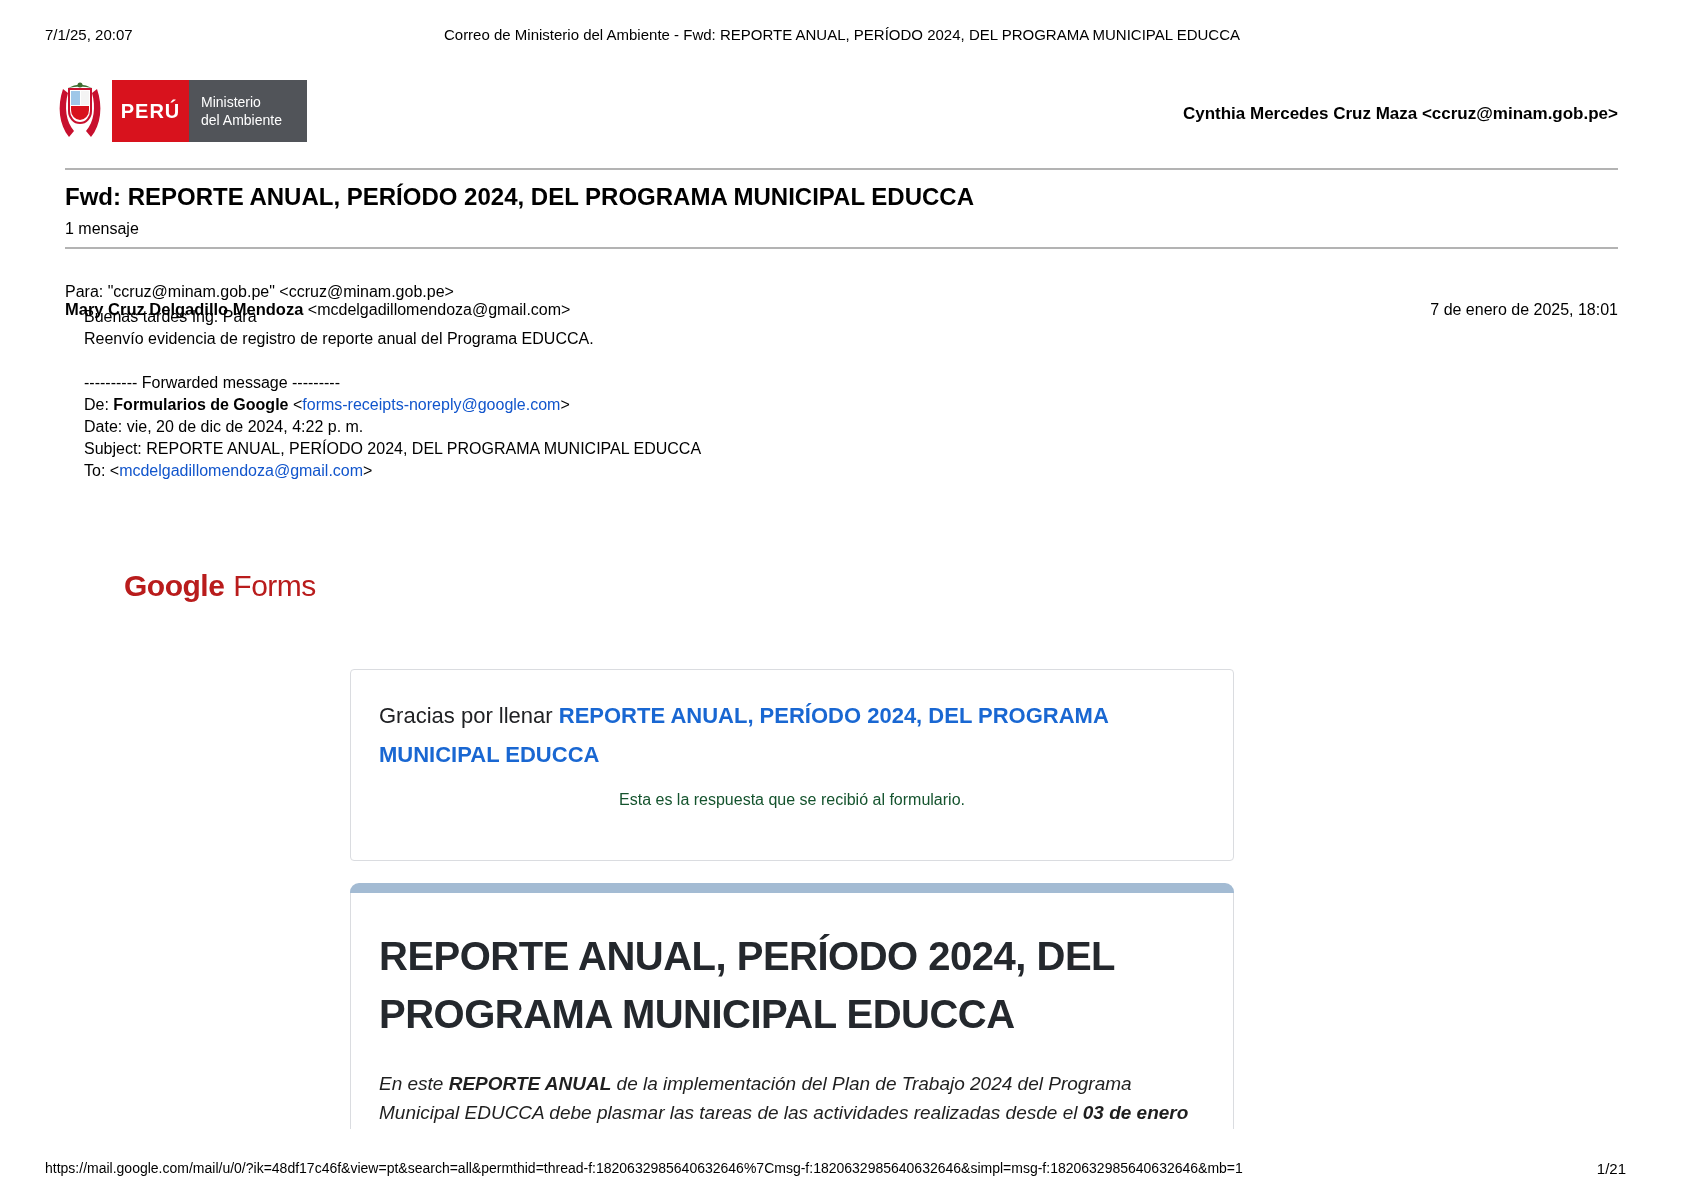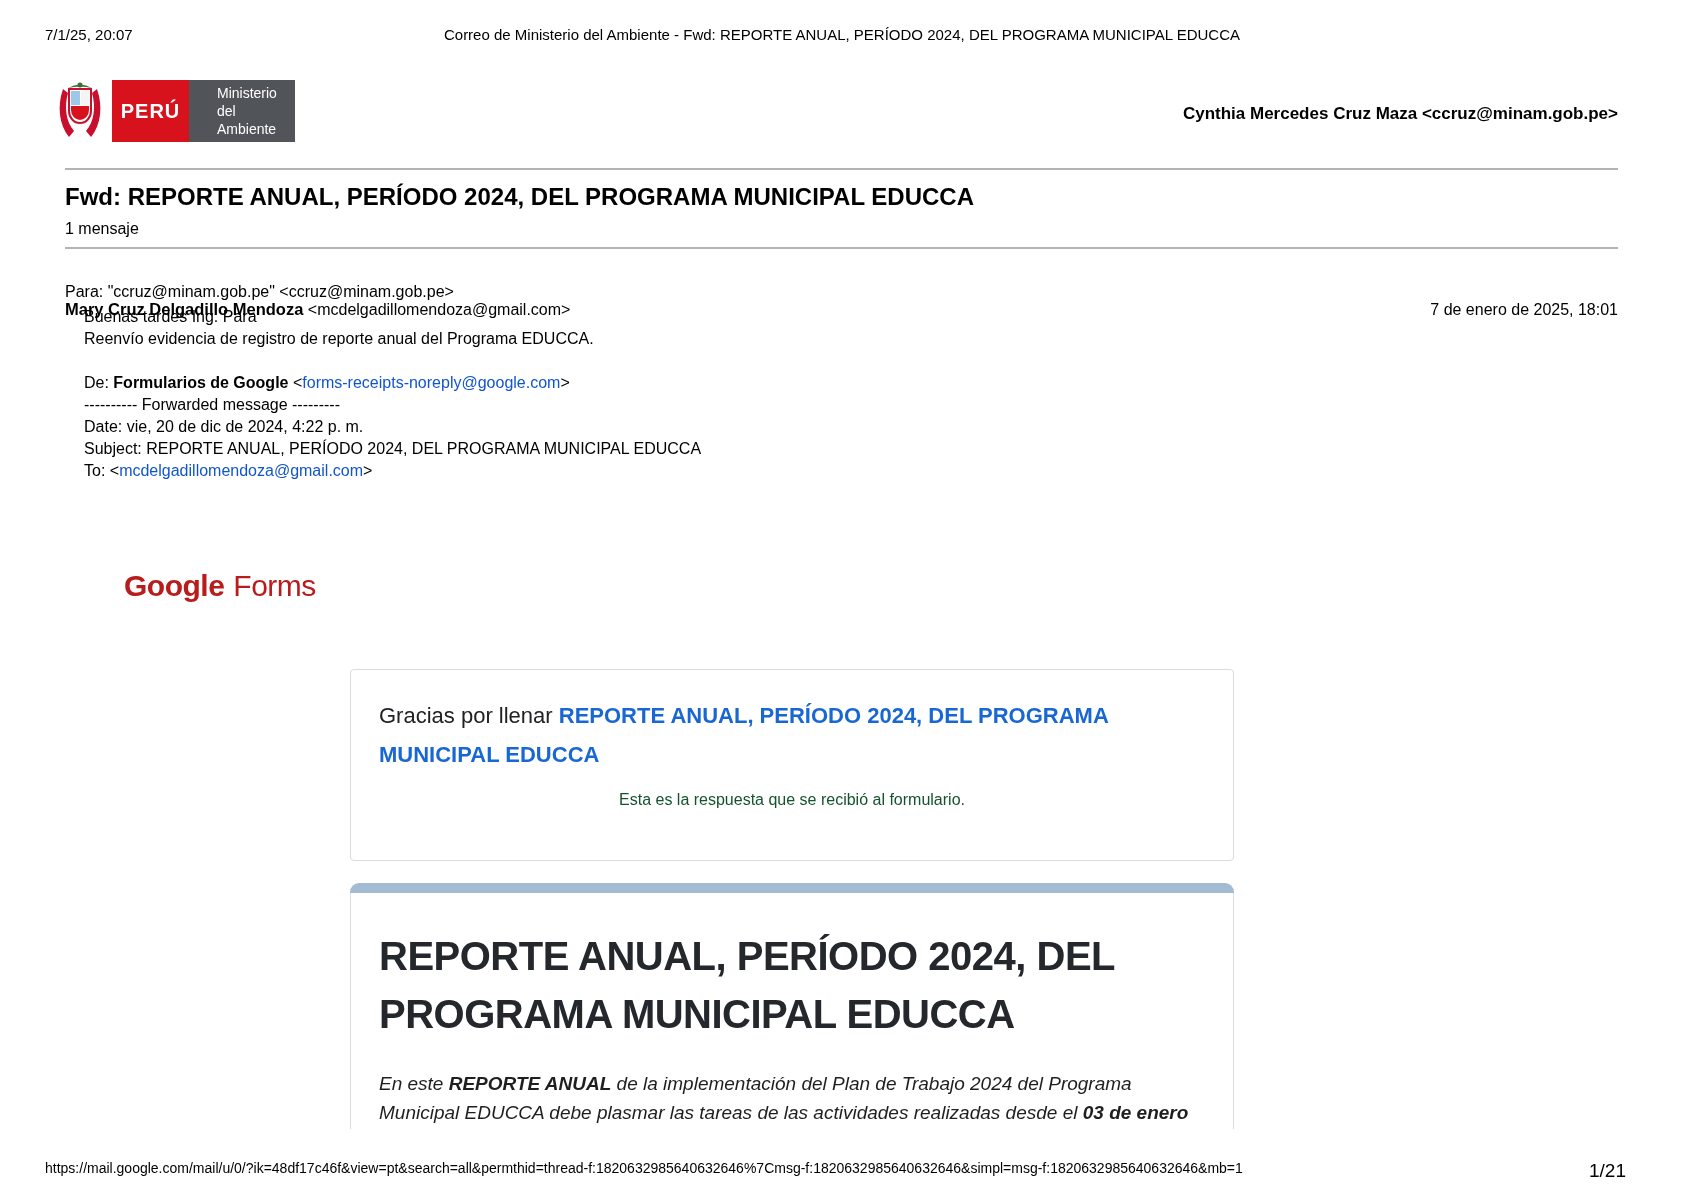--- a/index.html
+++ b/index.html
@@ -5,27 +5,27 @@
   * { margin:0; padding:0; box-sizing:border-box; }
   html,body { background:#ffffff; }
   .page {
     position:relative; width:1684px; height:1190px; background:#fff;
     font-family:"Liberation Sans", sans-serif; color:#000; overflow:hidden;
   }
   
   .ph-time { position:absolute; left:45px; top:26px; font-size:15px; }
   .ph-title { position:absolute; left:0; right:0; top:26px; text-align:center; font-size:15px; }
   .pf-url { position:absolute; left:45px; top:1160px; font-size:14px; }
-  .pf-page { position:absolute; right:58px; top:1160px; font-size:19px; }
+  .pf-page { position:absolute; right:58px; top:1160px; font-size:15px; }
 
   
   .brand { position:absolute; left:56px; top:80px; height:62px; display:flex; align-items:stretch; }
   .coat { width:48px; height:62px; margin-right:8px; }
   .box-red { width:77px; background:var(--peru-red,#d8121d); color:#fff; display:flex; align-items:center; justify-content:center; font-size:20px; font-weight:bold; letter-spacing:1px; }
-  .box-gray { width:106px; background:var(--ministry-gray,#515459); color:#fff; font-size:14px; line-height:18px; display:flex; flex-direction:column; justify-content:center; padding-left:28px; }
+  .box-gray { width:118px; background:var(--ministry-gray,#515459); color:#fff; font-size:14px; line-height:18px; display:flex; flex-direction:column; justify-content:center; padding-left:12px; }
 
   .account { position:absolute; right:66px; top:104px; font-size:17px; font-weight:bold; }
 
   .hr { position:absolute; left:65px; right:66px; border-top:2px solid var(--rule-gray,#b3b3b3); }
   .hr1 { top:168px; } .hr2 { top:247px; }
 
   .subject-h1 { position:absolute; left:65px; top:183px; font-size:24px; font-weight:bold; }
   .msg-count { position:absolute; left:65px; top:220px; font-size:16px; }
 
   .sender-row { position:absolute; left:65px; right:66px; top:259px; font-size:16px;margin-top:41px; }
@@ -96,22 +96,22 @@
 
   <div class="hr hr2"></div>
 
   <div class="sender-row"><b>Mary Cruz Delgadillo Mendoza</b><span> &lt;mcdelgadillomendoza@gmail.com&gt;</span><span class="msg-date">7 de enero de 2025, 18:01</span></div>
   <div class="para-line">Para: "ccruz@minam.gob.pe" &lt;ccruz@minam.gob.pe&gt;</div>
 
   <div class="mail-body">
     <div class="line">Buenas tardes Ing. Para</div>
     <div class="line">Reenvío evidencia de registro de reporte anual del Programa EDUCCA.</div>
     <div class="spacer"></div>
+    <div class="line">---------- Forwarded message ---------</div>
     <div class="line"><span>De: </span><b>Formularios de Google</b><span> &lt;</span><a class="blink">forms-receipts-noreply@google.com</a><span>&gt;</span></div>
-    <div class="line">---------- Forwarded message ---------</div>
     <div class="line">Date: vie, 20 de dic de 2024, 4:22 p. m.</div>
     <div class="line">Subject: REPORTE ANUAL, PERÍODO 2024, DEL PROGRAMA MUNICIPAL EDUCCA</div>
     <div class="line"><span>To: &lt;</span><a class="blink">mcdelgadillomendoza@gmail.com</a><span>&gt;</span></div>
   </div>
 
   <div class="gforms-logo"><span class="g1">Google</span><span class="g2">Forms</span></div>
 
   <div class="card1">
     <div class="card1-title"><span>Gracias por llenar </span><a>REPORTE ANUAL, PERÍODO 2024, DEL PROGRAMA MUNICIPAL EDUCCA</a></div>
     <div class="card1-sub">Esta es la respuesta que se recibió al formulario.</div>

